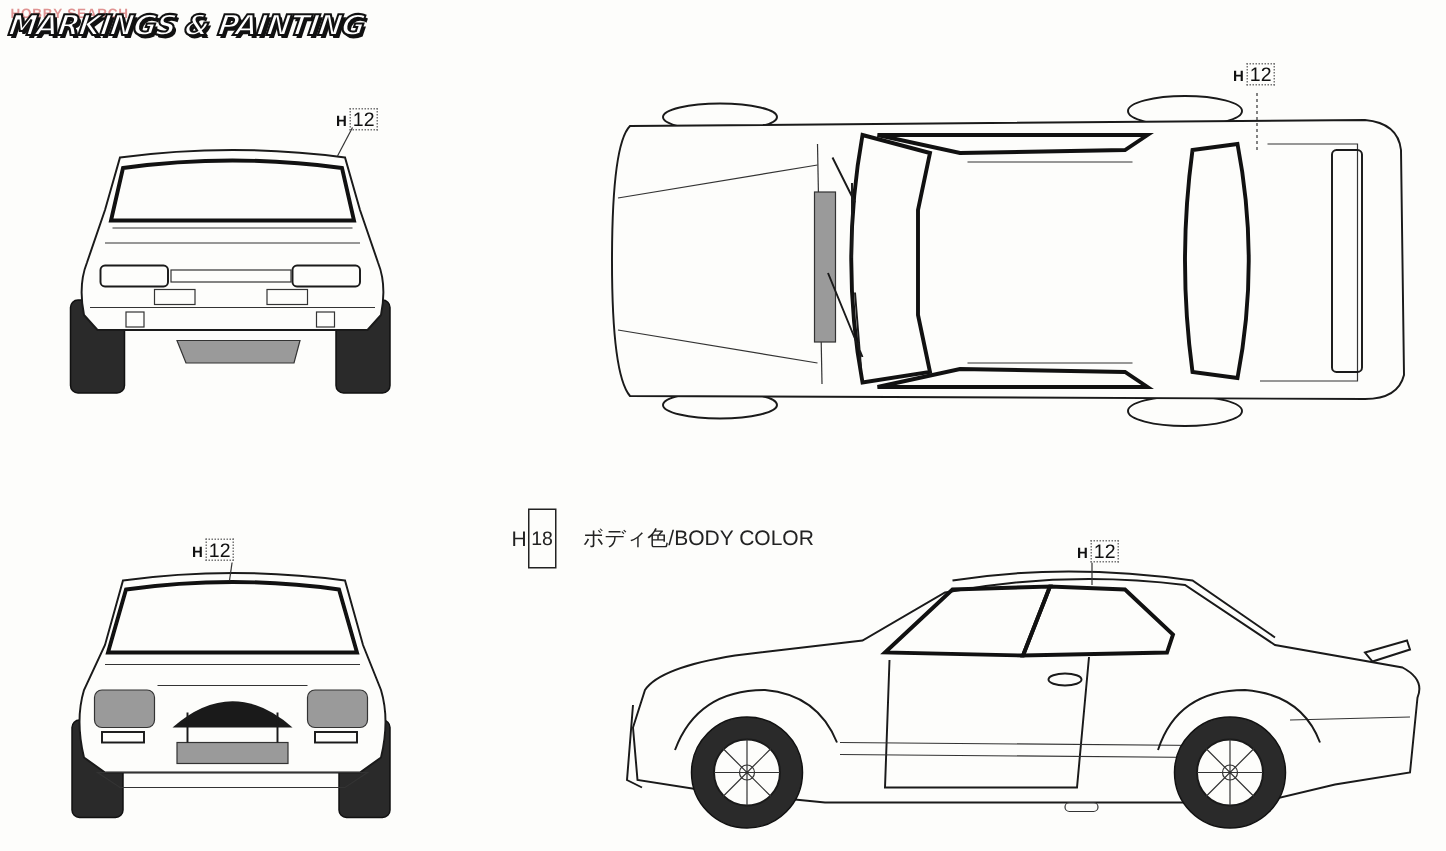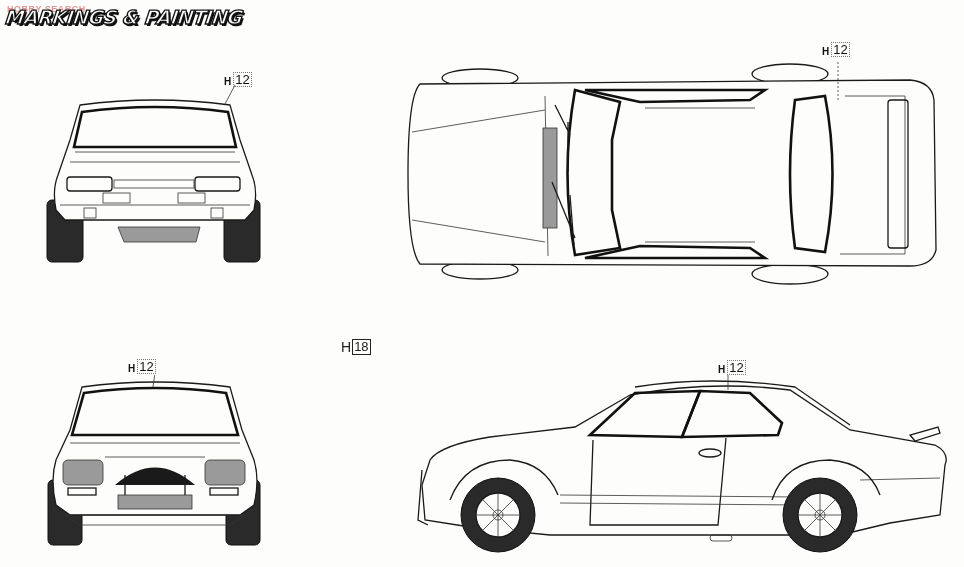--- a/index.html
+++ b/index.html
@@ -37,21 +37,21 @@
       font-size: 13px; font-weight: normal;
       border: 1px dotted #777; padding: 0 1px; line-height: 13px;
     }
     .legend {
       position: absolute; left: 341px; top: 339px;
       font-size: 14px; display: flex; align-items: center; gap: 18px;
       color: #222;
     }
     .legend .h-code { display: flex; align-items: center; }
     .legend .box {
-      border: 1px solid #222; font-size: 13px; padding: 0 1px; line-height: 14px; margin-left: 1px;
+      border: 1px solid #222; font-size: 13px; padding: 12px 1px; line-height: 14px; margin-left: 1px;
     }
     svg { position: absolute; }
     svg .ln { fill: none; stroke: #1a1a1a; stroke-width: 1.3; }
     svg .thin { fill: none; stroke: #333; stroke-width: 0.8; }
     svg .thick { fill: none; stroke: #111; stroke-width: 2.6; }
     svg .tire { fill: #2a2a2a; stroke: #111; stroke-width: 1; }
     svg .hatch { fill: #9a9a9a; stroke: #333; stroke-width: 0.8; }
     svg .white { fill: #fdfdfb; stroke: #1a1a1a; stroke-width: 1.3; }
   </style>
 </head>
@@ -127,20 +127,21 @@
   <div class="callout" style="left:822px;top:42px">
     <span>H</span>
     <span class="code">12</span>
   </div>
 
   <div class="legend">
     <span class="h-code">
       <span>H</span>
       <span class="box">18</span>
     </span>
+    <span>ボディ色/BODY COLOR</span>
   </div>
 
   <svg style="left:40px;top:375px" width="230" height="180" viewBox="0 0 230 180">
     <rect class="tire" x="8" y="105" width="34" height="65" rx="5"></rect>
     <rect class="tire" x="186" y="105" width="34" height="65" rx="5"></rect>
     <path class="white" d="M42 12 Q115 2 190 12 L202 55 L214 85 Q220 105 214 130 L200 140 L30 140 L16 130 Q10 105 16 85 L30 55 Z"></path>
     <path class="thick" d="M44 18 Q115 8 186 18 L198 60 L32 60 Z"></path>
     <path class="thin" d="M30 68 L200 68"></path>
 
     <rect class="hatch" x="23" y="85" width="40" height="25" rx="5"></rect>

